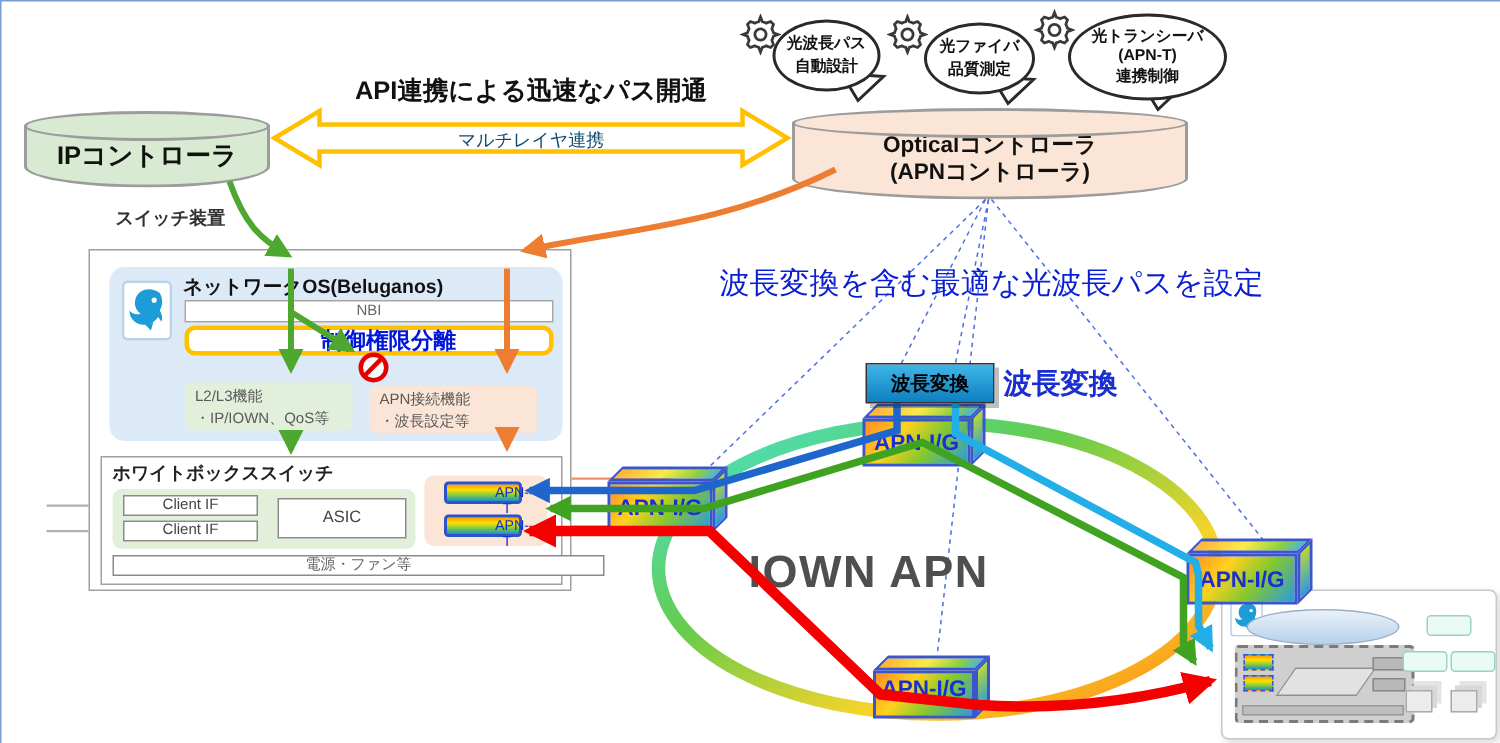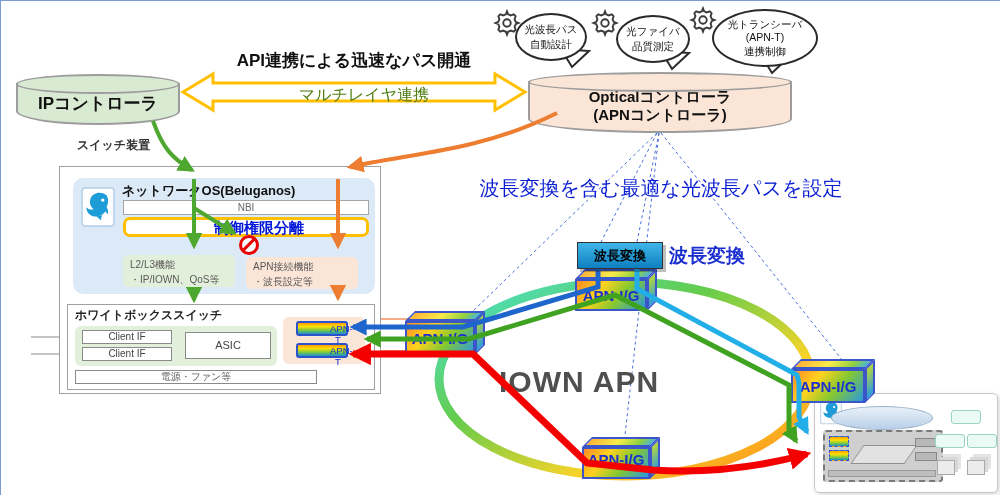--- a/index.html
+++ b/index.html
@@ -13,21 +13,21 @@
        display:flex;flex-direction:column;align-items:center;justify-content:center;
        text-align:center;font-weight:bold;color:#111;}
   .cyl::before{content:"";position:absolute;left:-2px;right:-2px;top:-9px;height:16px;
        border-radius:50%;border:2px solid #9c9c9c;background:inherit;}
   .cyl-ip{left:15px;top:82px;width:160px;height:40px;background:#d9ead3;font-size:17px;}
   .cyl-opt{left:527px;top:80px;width:260px;height:50px;background:#fbe5d6;font-size:15px;line-height:1.2;}
 
   
   .bubble{position:absolute;border:2px solid #2a2a2a;border-radius:50%;background:#fff;
           display:flex;flex-direction:column;align-items:center;justify-content:center;
-          font-weight:normal;font-size:10.5px;color:#111;line-height:1.45;text-align:center;}
+          font-weight:bold;font-size:10.5px;color:#111;line-height:1.45;text-align:center;}
   .gear{position:absolute;width:28px;height:28px;}
 
   
   .box{position:absolute;background:#fff;border:1.5px solid #a0a0a0;box-sizing:border-box;}
   .lbl{position:absolute;font-weight:bold;color:#333;}
   .panel-os{position:absolute;left:72px;top:177px;width:302px;height:116px;background:#dce9f6;border-radius:10px;}
   .nbi{position:absolute;left:122px;top:199px;width:246px;height:15px;background:#fff;border:1px solid #a6a6a6;
        box-sizing:border-box;font-size:10px;color:#666;text-align:center;line-height:13px;}
   .sep{position:absolute;left:122px;top:216px;width:246px;height:20px;background:#fff;border:3px solid #ffc000;
        border-radius:7px;box-sizing:border-box;text-align:center;font-weight:bold;font-size:15px;color:#0016d9;
@@ -35,21 +35,21 @@
   .fbox{position:absolute;border-radius:5px;font-size:10px;color:#595959;line-height:1.45;padding:3px 0 0 7px;box-sizing:border-box;}
   .fbox-l2l3{left:122px;top:254px;width:112px;height:32px;background:#e2efda;}
   .fbox-apn{left:245px;top:256px;width:112px;height:32px;background:#fbe5d6;}
   .garea{position:absolute;left:74px;top:325px;width:202px;height:40px;background:#e2efda;border-radius:6px;}
   .parea{position:absolute;left:282px;top:316px;width:82px;height:47px;background:#fbe5d6;border-radius:6px;}
   .ifbox{position:absolute;background:#fff;border:1px solid #8a8a8a;box-sizing:border-box;font-size:10px;
          color:#444;text-align:center;}
   .apnt{position:absolute;width:52px;height:15px;border:2px solid #2c52cc;border-radius:3px;box-sizing:border-box;
         background:linear-gradient(180deg,#ff9a00,#ffe000 32%,#7ac943 66%,#1b8fd0 100%);
         font-size:9.5px;font-weight:normal;color:#0f2fcc;text-align:center;line-height:11px;padding-left:32px;}
-  .power{position:absolute;left:74px;top:369px;width:242px;height:14px;background:#fff;border:1px solid #8a8a8a;
+  .power{position:absolute;left:74px;top:369px;width:328px;height:14px;background:#fff;border:1px solid #8a8a8a;
          box-sizing:border-box;font-size:10px;color:#666;text-align:center;line-height:12px;}
   .dolphin-frame{position:absolute;width:34px;height:44px;}
 
   
   .no-entry{position:absolute;left:238px;top:234px;width:14px;height:14px;border:3px solid #e80000;
             border-radius:50%;background:rgba(255,255,255,.85);}
   .no-entry::after{content:"";position:absolute;left:-2px;top:5px;width:18px;height:3px;background:#e80000;
             transform:rotate(-45deg);}
 
   
@@ -296,21 +296,21 @@
       <path d="M337,178 L337,245" stroke="#ed7d31" stroke-width="4" marker-end="url(#mOrange)"></path>
       <path d="M337,288 L337,297" stroke="#ed7d31" stroke-width="4" marker-end="url(#mOrange)"></path>
     </g>
 
     <path d="M597,266 L597,286 L462,326 L352,326" fill="none" stroke="#1f66cc" stroke-width="5" marker-end="url(#mBlue)"></path>
     <path d="M636,266 L636,288 L796,374 L798,382 L798,416 L806,431" fill="none" stroke="#22aee6" stroke-width="5" marker-end="url(#mCyan)"></path>
     <path d="M366,338 L468,338 L614,294 L788,384 L788,428 L795,440" fill="none" stroke="#3fa321" stroke-width="5" marker-start="url(#mGreenPs)" marker-end="url(#mGreenP)"></path>
     <path d="M352,353 L472,353 L586,462 L652,469 Q730,474 806,453" fill="none" stroke="#f50000" stroke-width="7" marker-start="url(#mRedS)" marker-end="url(#mRed)"></path>
   </svg>
 
-  <div class="txt" style="left:278px;top:84px;width:150px;text-align:right;font-size:16px;color:#4d7c0f;">マルチレイヤ連携</div>
+  <div class="txt" style="left:278px;top:84px;width:150px;text-align:center;font-size:12px;color:#0c4a6e;">マルチレイヤ連携</div>
 
   <div class="no-entry"></div>
 
   <div class="wl-box">波長変換</div>
   <div class="txt" style="left:668px;top:242px;font-size:19px;font-weight:bold;color:#1b2fd0;">波長変換</div>
 
   <div class="txt" style="left:450px;top:174px;width:420px;text-align:center;font-size:20px;font-weight:normal;color:#0a1ed2;">波長変換を含む最適な光波長パスを設定</div>
 
 </div>
 

